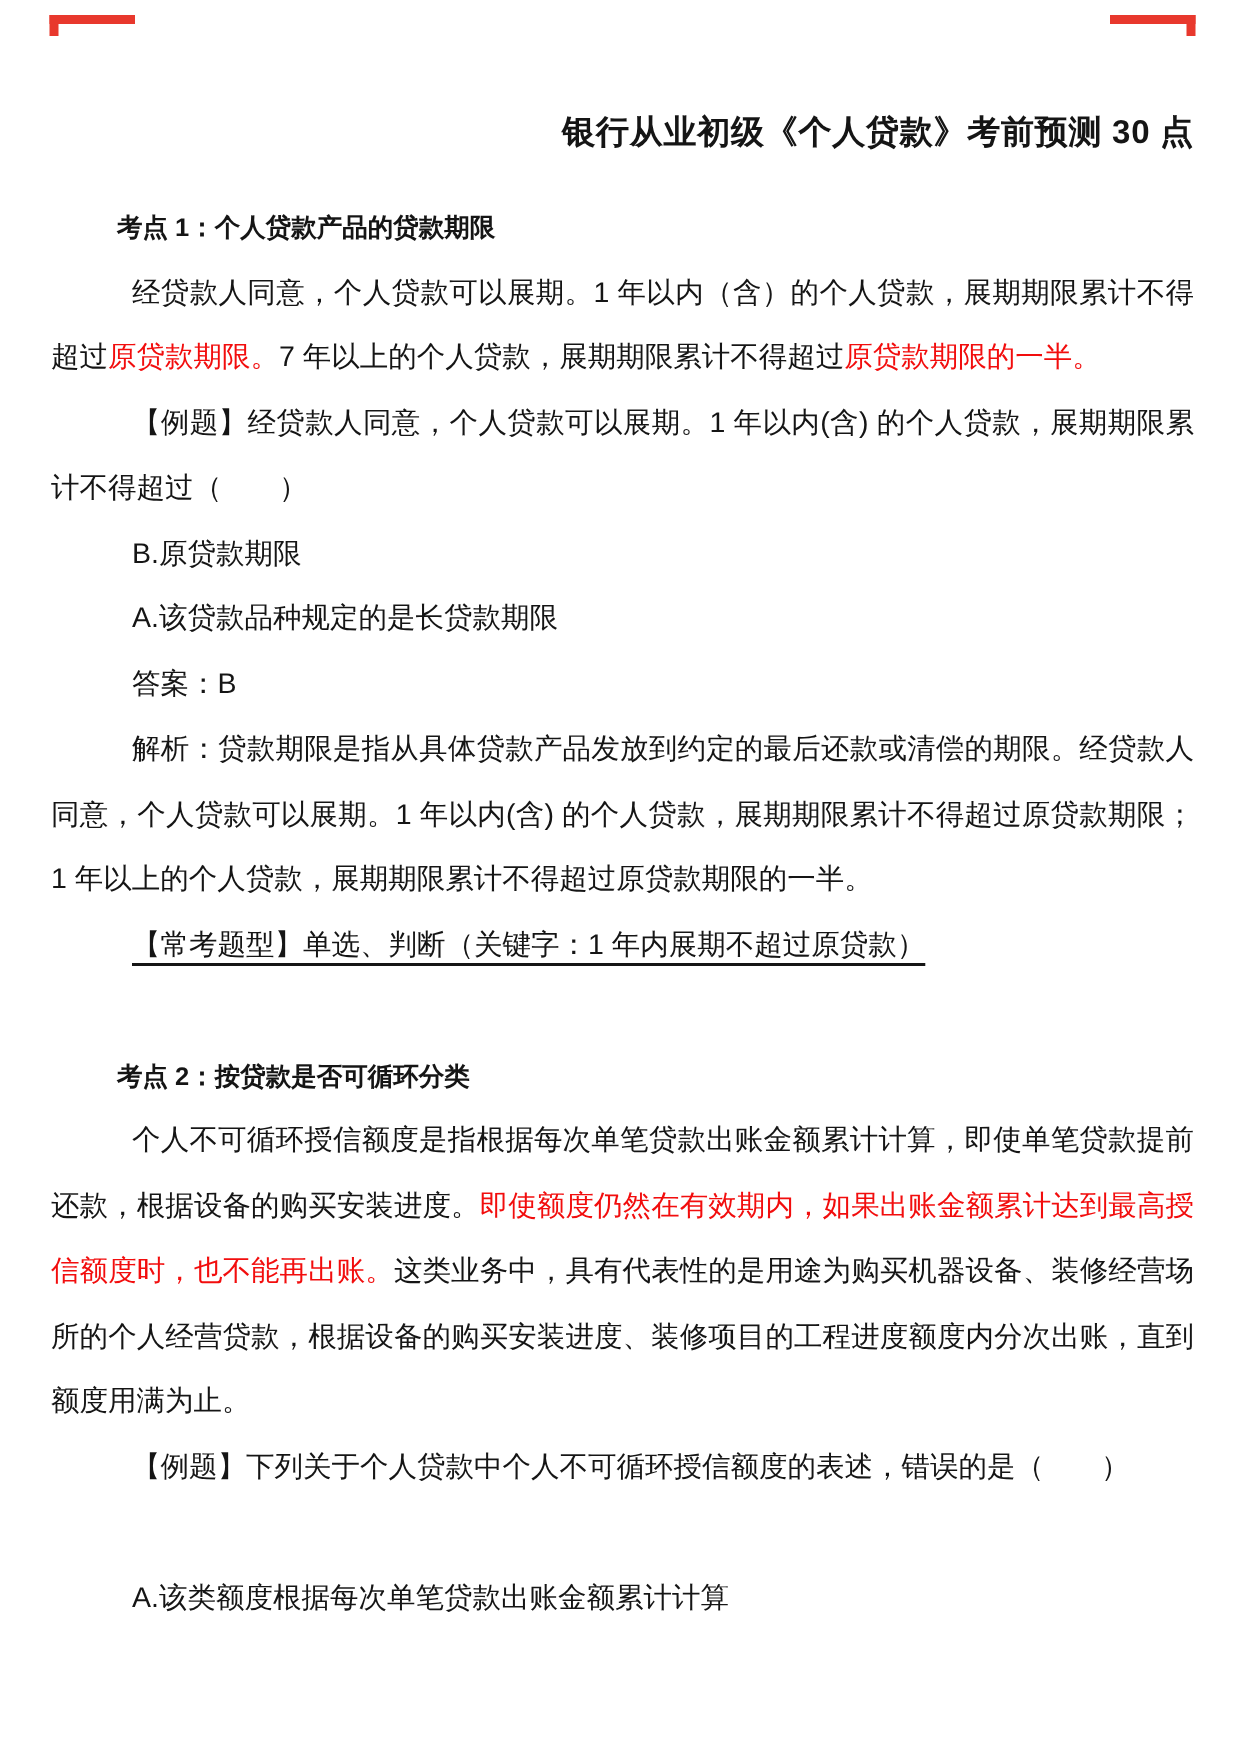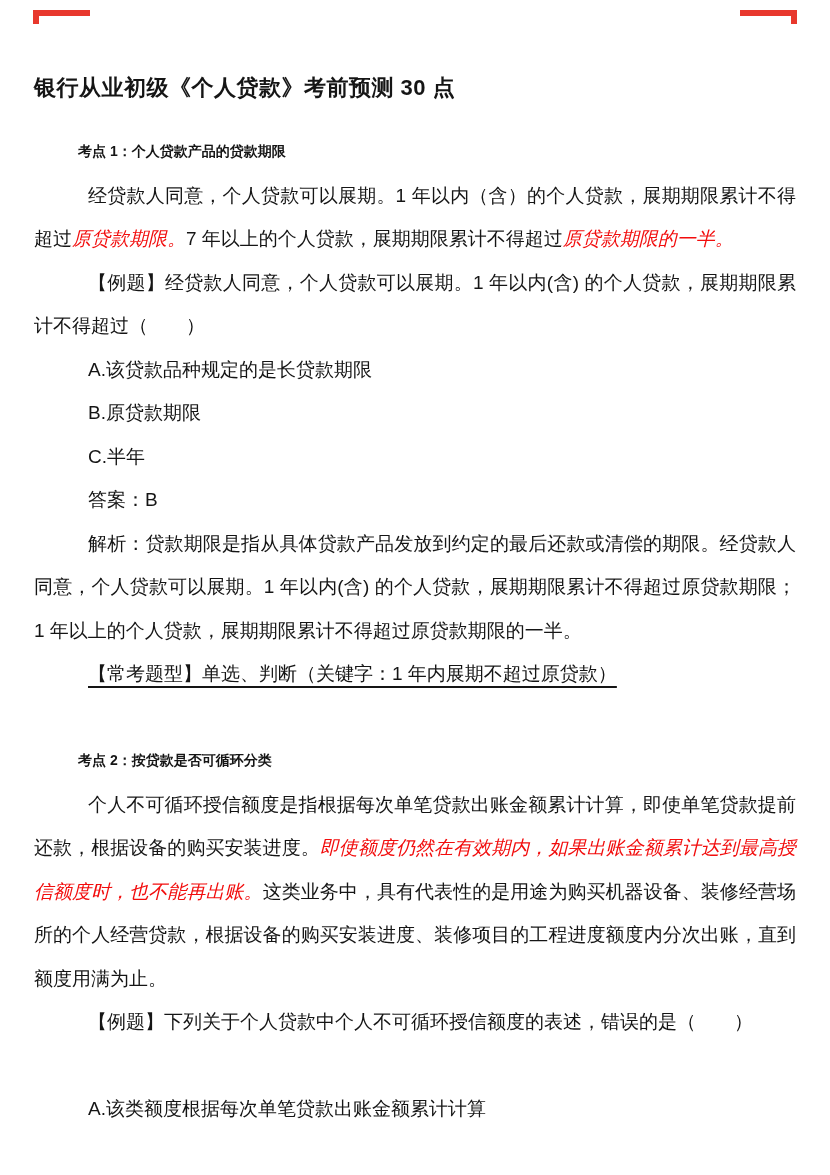--- a/index.html
+++ b/index.html
@@ -29,27 +29,27 @@
   }
   .crop-mark-right::after {
     content: ""; position: absolute; top: 2px; right: 0; width: 6px; height: 14px;
     background: var(--crop-red, #e8382d);
   }
 
   .title {
     font-size: 22px;
     font-weight: bold;
     line-height: 44px;
-    text-align: left;
+    text-align: right;
     margin: 0;
     letter-spacing: 0.5px;
   }
 
   .kaodian-heading {
-    font-size: 14px;
+    font-size: 17px;
     font-weight: bold;
     line-height: 43.5px;
     margin: 0;
     text-indent: 44px;
   }
   .kaodian-heading.first { margin-top: 20px; }
   .kaodian-heading.gap-above { margin-top: 43.5px; }
 
   .para {
     font-size: 19px;
@@ -68,42 +68,41 @@
     white-space: nowrap;
   }
   .single-line.gap-above { margin-top: 43.5px; }
 
   .underline-line {
     text-decoration: underline;
     text-decoration-thickness: 1.5px;
     text-underline-offset: 6px;
   }
 
-  .red { color: var(--hl-red, #f20d0d); font-style: italic; }
+  .red { color: var(--hl-red, #f20d0d); }
 </style>
 </head>
 <body style="--hl-red: #f20d0d; --crop-red: #e8382d;">
 
 <div class="crop-mark crop-mark-left"></div>
 <div class="crop-mark crop-mark-right"></div>
 
 <h1 class="title">银行从业初级《个人贷款》考前预测 30 点</h1>
 
 <main>
 
   <section>
     <h2 class="kaodian-heading first">考点 1：个人贷款产品的贷款期限</h2>
 
     <p class="para"><span>经贷款人同意，个人贷款可以展期。1 年以内（含）的个人贷款，展期期限累计不得超过</span><span class="red">原贷款期限。</span><span>7 年以上的个人贷款，展期期限累计不得超过</span><span class="red">原贷款期限的一半。</span></p>
 
     <p class="para">【例题】经贷款人同意，个人贷款可以展期。1 年以内(含) 的个人贷款，展期期限累计不得超过（　　）</p>
 
+    <p class="single-line">B.原贷款期限</p>
     <p class="single-line">A.该贷款品种规定的是长贷款期限</p>
-    <p class="single-line">B.原贷款期限</p>
-    <p class="single-line">C.半年</p>
 
     <p class="single-line">答案：B</p>
 
     <p class="para">解析：贷款期限是指从具体贷款产品发放到约定的最后还款或清偿的期限。经贷款人同意，个人贷款可以展期。1 年以内(含) 的个人贷款，展期期限累计不得超过原贷款期限；1 年以上的个人贷款，展期期限累计不得超过原贷款期限的一半。</p>
 
     <p class="single-line"><span class="underline-line">【常考题型】单选、判断（关键字：1 年内展期不超过原贷款）</span></p>
   </section>
 
   <section>
     <h2 class="kaodian-heading gap-above">考点 2：按贷款是否可循环分类</h2>

